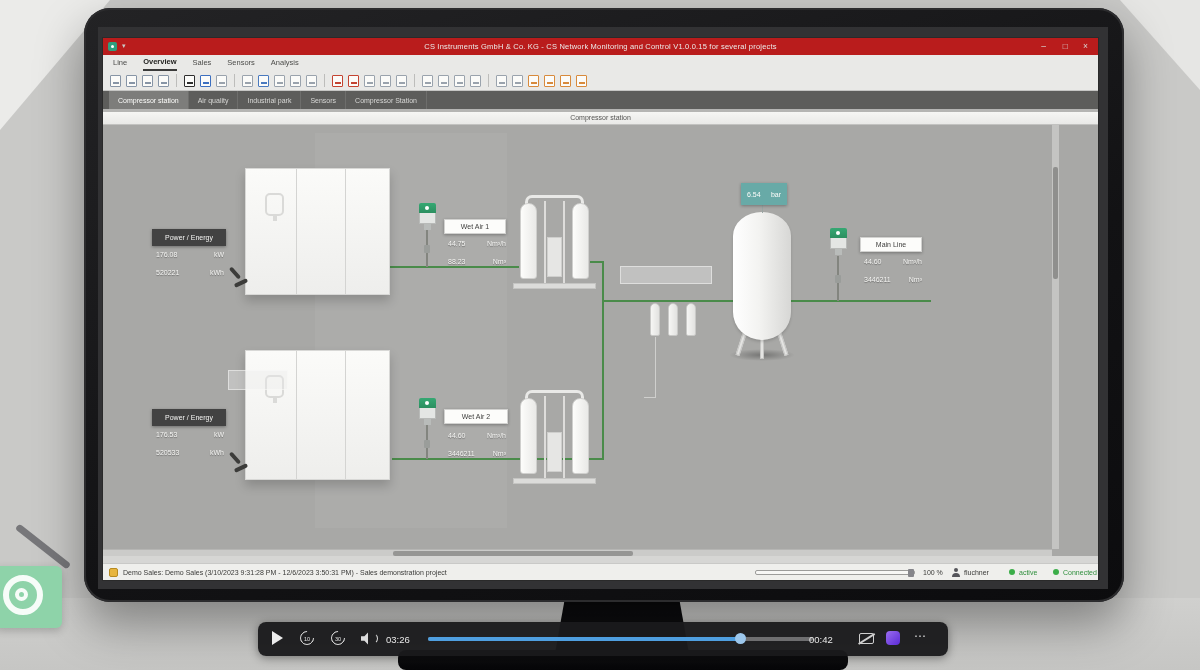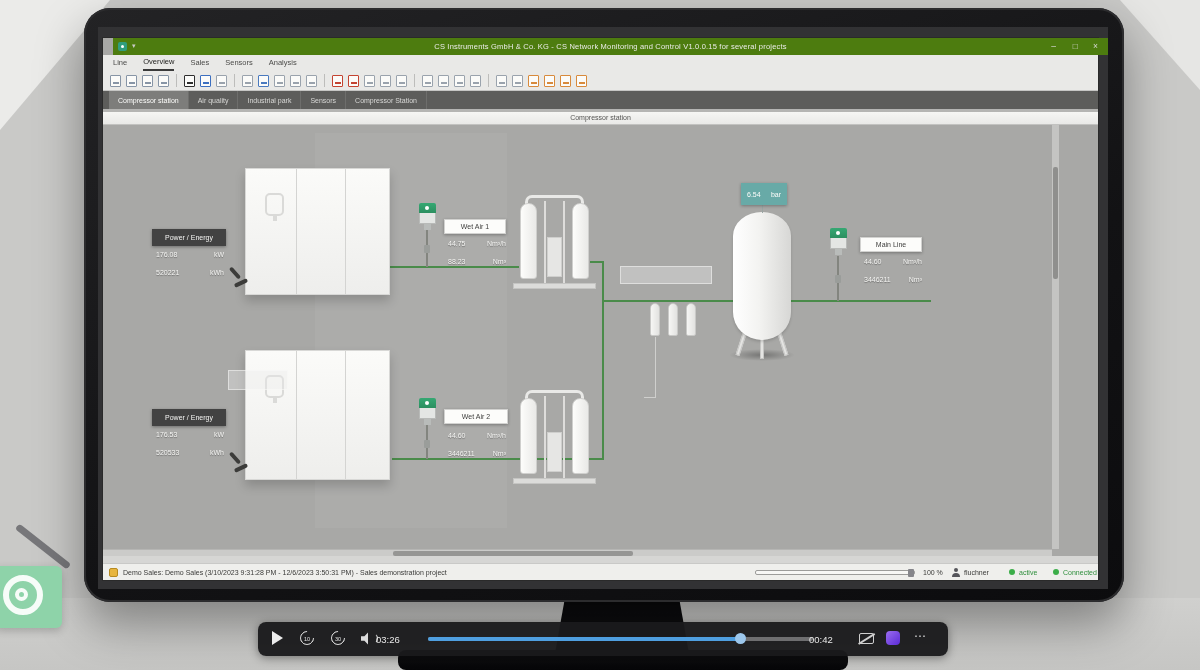--- a/index.html
+++ b/index.html
@@ -31,32 +31,32 @@
   .stand-base{left:398px;top:650px;width:450px;height:20px;border-radius:8px;
               background:linear-gradient(180deg,#141416,#060608);}
   .monitor{left:84px;top:8px;width:1040px;height:594px;border-radius:26px;
            background:linear-gradient(160deg,#232325,#121214 60%,#0c0c0e);
            box-shadow:0 22px 48px rgba(0,0,0,.38), inset 0 0 0 2px #2c2c2e;}
   .screen{left:98px;top:27px;width:1010px;height:562px;background:#323234;overflow:hidden;}
 
   
   .app{left:103px;top:38px;width:995px;height:542px;background:#a8a8a6;
        box-shadow:0 0 0 1px #2a2a2a;}
-  .titlebar{left:10px;top:0;width:995px;height:17px;background:#4d7c0f;color:#e6e6e4;}
+  .titlebar{left:0;top:0;width:995px;height:17px;background:#b91c1c;color:#e6e6e4;}
   .titlebar .apptile{position:absolute;left:5px;top:4px;width:9px;height:9px;border-radius:2px;
        background:#2f9e7e;}
   .titlebar .apptile i{position:absolute;left:3px;top:3px;width:3px;height:3px;border-radius:50%;background:#fff;}
   .titlebar .caret{position:absolute;left:19px;top:4px;font-size:7px;color:#c9c9c7;}
   .titlebar .title{position:absolute;left:0;top:4px;width:995px;text-align:center;font-size:7.5px;
        letter-spacing:.2px;color:#ececea;}
   .wbtn{position:absolute;top:3px;font-size:8.5px;color:#d9d9d7;cursor:default;}
   .menubar{left:0;top:17px;width:995px;height:16px;background:#e9e9e7;display:flex;align-items:center;
        gap:16px;padding-left:10px;font-size:7.5px;color:#4c4c4a;}
   .menubar .mi{line-height:14px;}
-  .menubar .active{color:#1d1d1b;font-weight:normal;border-bottom:2px solid #3a3a3a;}
+  .menubar .active{color:#1d1d1b;font-weight:bold;border-bottom:2px solid #3a3a3a;}
   .toolbar{left:0;top:33px;width:995px;height:20px;background:#e9e9e7;border-bottom:1px solid #c6c6c4;
        display:flex;align-items:center;gap:5px;padding-left:7px;}
   .tbicon{position:relative;width:11px;height:12px;border:1px solid;border-radius:1px;background:#fbfbf9;}
   .tbicon i{position:absolute;left:2px;bottom:2px;width:6px;height:2px;display:block;}
   .tbsep{width:1px;height:13px;background:#bdbdbb;margin:0 2px;}
   .viewtabs{left:0;top:53px;width:995px;height:18px;background:#5d5d5b;display:flex;align-items:stretch;
        padding-left:6px;font-size:7px;color:#d8d8d6;}
   .vtab{display:flex;align-items:center;padding:0 9px;border-right:1px solid #6e6e6c;}
   .vtab.active{background:#7d7d7b;color:#fcfcfa;}
   .strip1{left:0;top:71px;width:995px;height:3px;background:#b5b5b3;}
@@ -473,21 +473,21 @@
   <div class="abs pbar">
     <span class="play"></span>
     <span class="skip" style="left:42px;">
         <i>10</i>
       </span>
     <span class="skip" style="left:73px;">
         <i>30</i>
       </span>
     <span class="vol"></span>
     <span class="volwave"></span>
-    <span class="ptime" style="left:118px;">03:26</span>
+    <span class="ptime" style="left:128px;">03:26</span>
     <span class="ptrack">
       <span class="pfill" id="pfill" style="width: 81%;"></span>
       <span class="pthumb" id="pthumb" style="left: calc(81% - 5px);"></span>
     </span>
     <span class="ptime" style="left:551px;">00:42</span>
     <span class="ccoff"></span>
     <span class="ptile"></span>
     <span class="pmore">⋯</span>
   </div>
 

